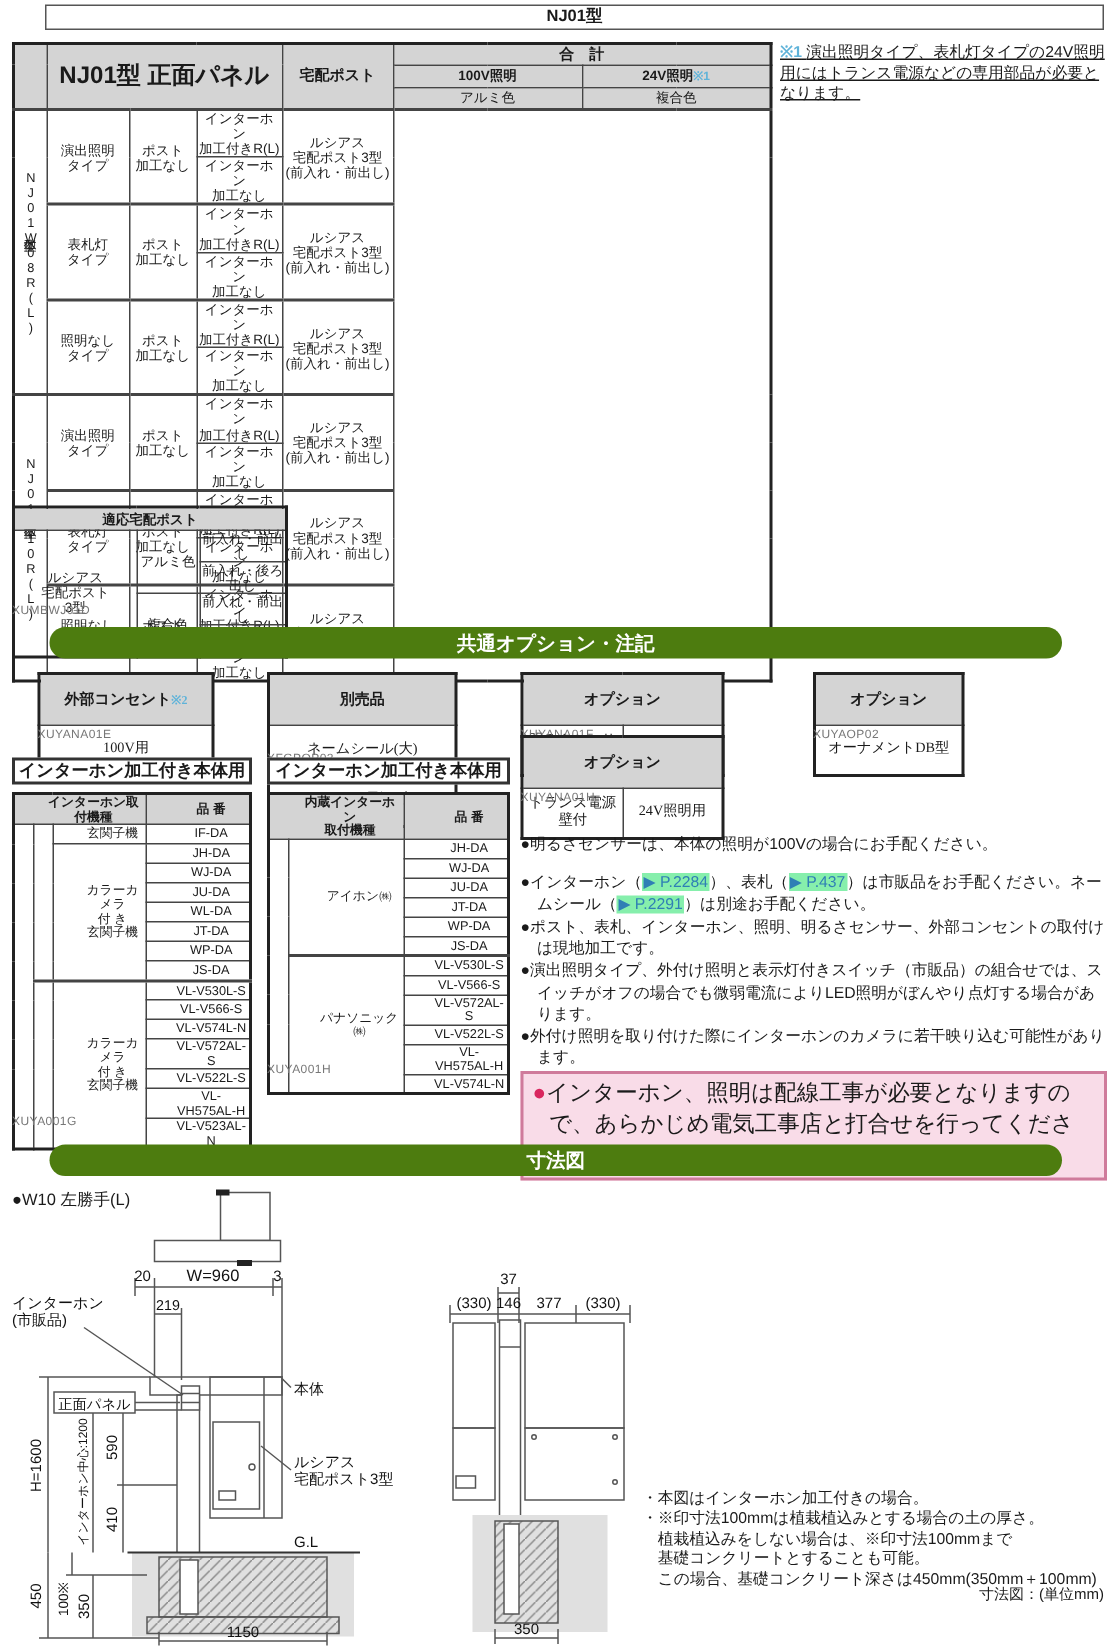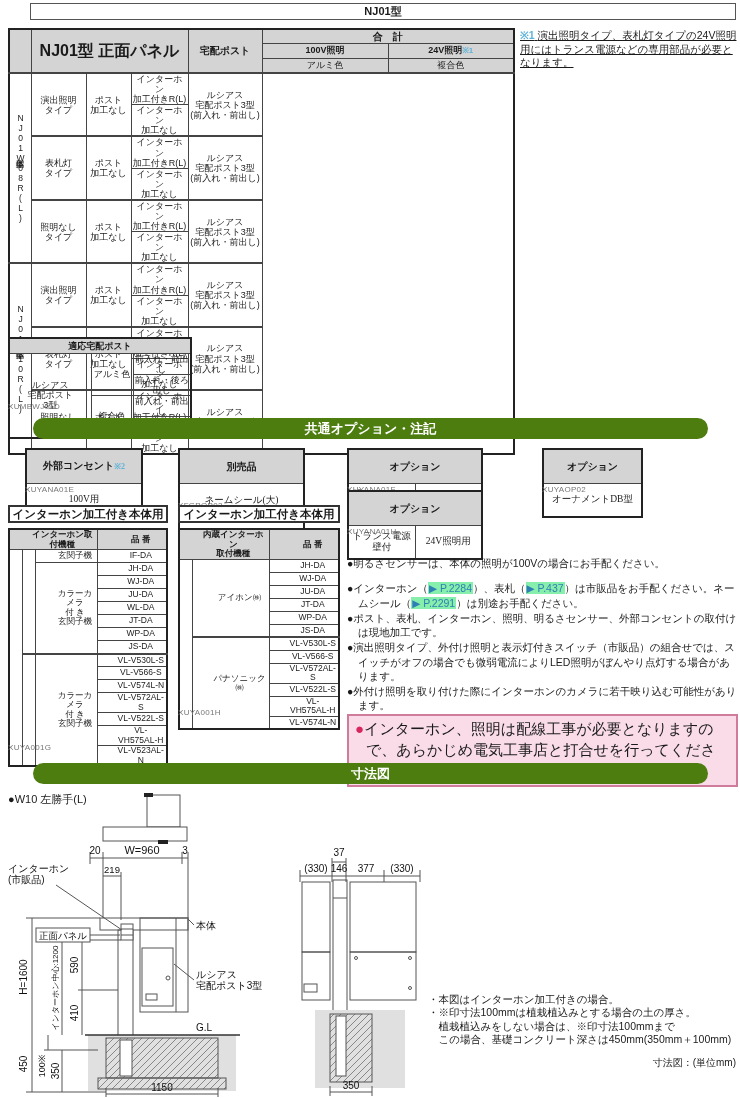--- a/index.html
+++ b/index.html
@@ -603,15 +603,16 @@
     <line x1="330" y1="298" x2="330" y2="308"></line>
     <line x1="372" y1="298" x2="372" y2="308"></line>
   </g>
   <text x="351" y="301" font-size="10" text-anchor="middle">350</text>
 </svg>
 
 <div class="abs dnotes">
   <div>・本図はインターホン加工付きの場合。</div>
   <div>・※印寸法100mmは植栽植込みとする場合の土の厚さ。</div>
   <div>　植栽植込みをしない場合は、※印寸法100mmまで</div>
+  <div>　基礎コンクリートとすることも可能。</div>
   <div>　この場合、基礎コンクリート深さは450mm(350mm＋100mm)</div>
 </div>
 <div class="abs unit">寸法図：(単位mm)</div>
 
 </body></html>

